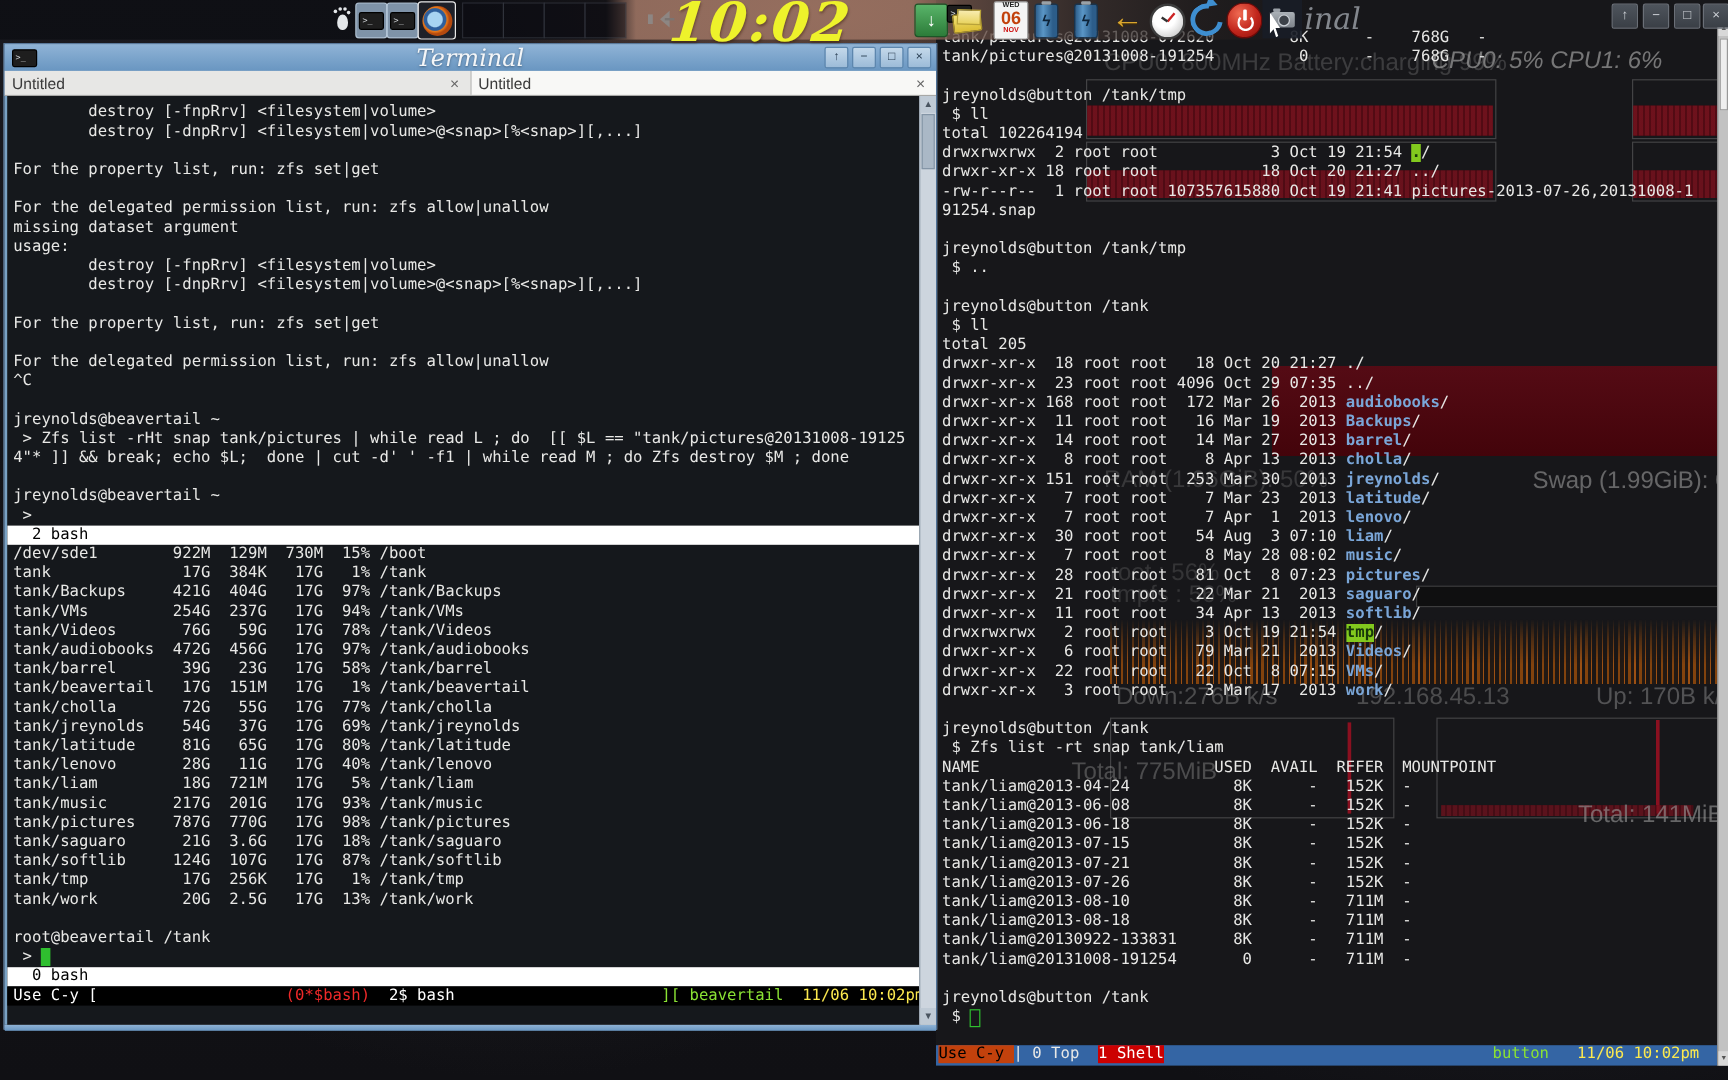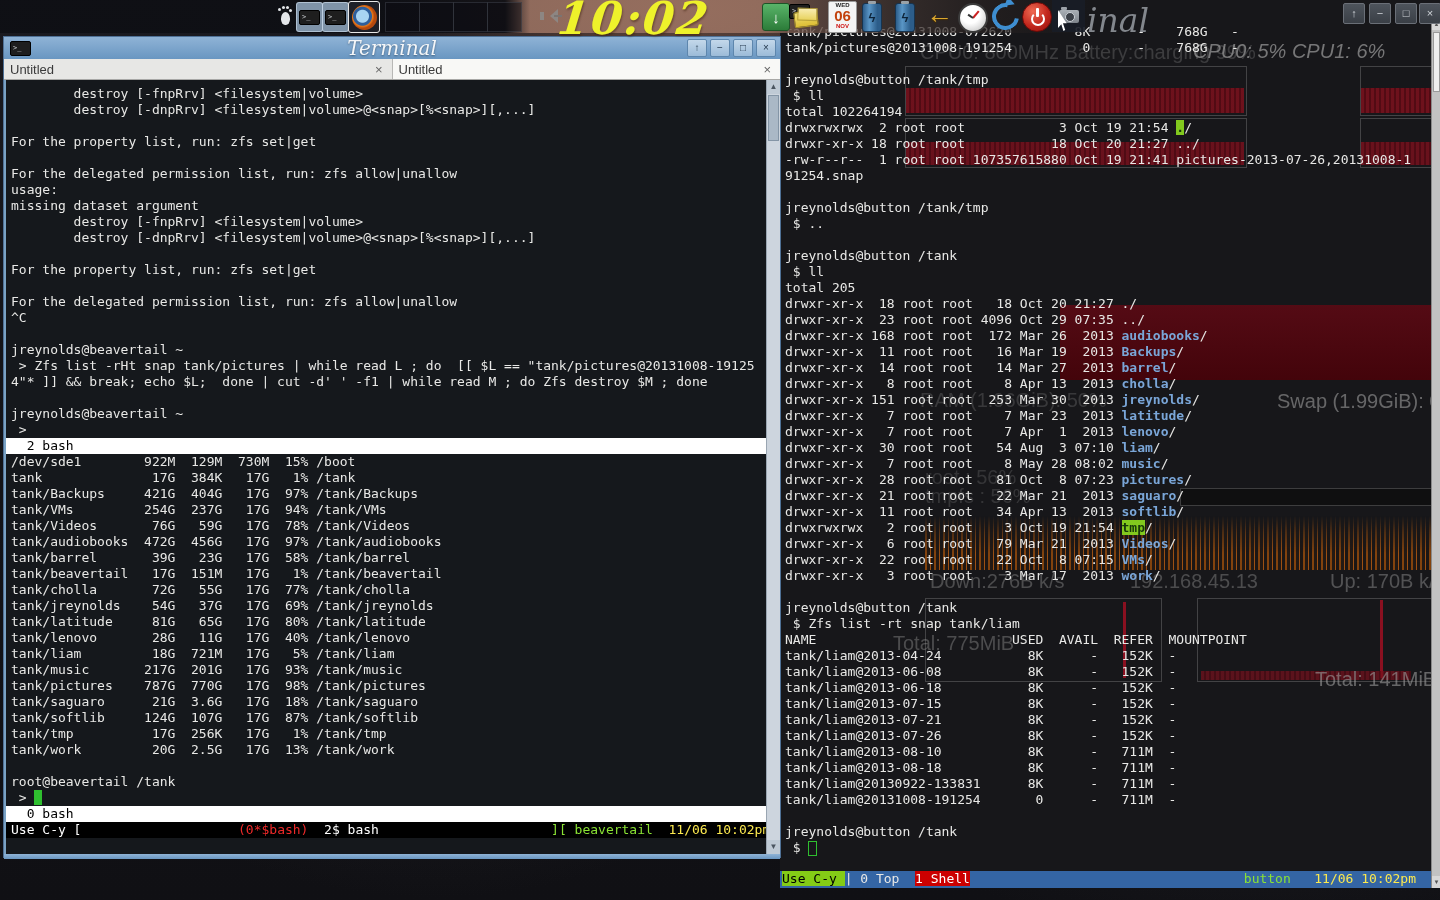--- a/index.html
+++ b/index.html
@@ -22,21 +22,21 @@
   .hlg{background:#82c91e;color:#17380a;font-weight:bold;}
   .red{color:#ef2929;}
   .grn{color:#8ae234;}
   .yel{color:#fce94f;}
   .w{color:#ffffff;}
   .cur{background:#2fbf2f;color:#2fbf2f;}
   .curh{display:inline-block;width:7px;height:13px;border:1px solid #2fbf2f;vertical-align:-2px;}
   .wbar{background:#ffffff;color:#000;}
   .wbar span{color:#000;}
   .sl{background:#000;}
-  .chipw{background:#84cc16;color:#000;}
+  .chipw{background:#c2410c;color:#000;}
   .chipr{background:#cc0000;color:#fff;}
   
   #panel{position:absolute;left:0;top:0;width:1440px;height:33px;z-index:40;
     background:linear-gradient(90deg,
       rgba(13,14,19,.85) 0,rgba(13,14,19,.85) 505px,
       rgba(154,114,98,.88) 530px,rgba(154,114,98,.88) 760px,
       rgba(107,80,70,.82) 800px,rgba(61,50,47,.75) 900px,
       rgba(36,31,31,.72) 1000px,rgba(25,26,32,0) 1090px);}
   .ptile{position:absolute;top:2px;display:flex;align-items:center;justify-content:center;border-radius:3px;}
   .launcher{width:25px;height:28px;background:rgba(155,180,205,.8);border:1px solid rgba(210,225,240,.6);}
@@ -84,21 +84,21 @@
   .pwr i{position:absolute;left:8px;top:9px;width:10px;height:10px;border:2px solid #fff;border-radius:50%;border-top-color:transparent;}
   .pwr em{position:absolute;left:13px;top:5px;width:3px;height:9px;background:#fff;border-radius:1px;}
   .shot{left:1052px;top:0;width:33px;height:32px;background:rgba(24,29,39,.9);border-radius:0;}
   .cam{position:relative;width:20px;height:13px;background:linear-gradient(#aab0b6,#7d838a);border-radius:2px;}
   .cam:before{content:"";position:absolute;left:6px;top:2px;width:8px;height:8px;border-radius:50%;background:#3c4148;border:1px solid #cdd2d8;}
   .cam:after{content:"";position:absolute;left:2px;top:-3px;width:6px;height:3px;background:#9ba1a8;border-radius:1px;}
   #mouse-cursor{position:absolute;left:1058px;top:10px;width:15px;height:21px;z-index:60;
     background:#fff;filter:drop-shadow(0 0 1px #000) drop-shadow(0 1px 1px rgba(0,0,0,.8));
     clip-path:polygon(0 0,0 86%,22% 68%,36% 100%,48% 95%,33% 63%,58% 63%);}
   #title-fragment{position:absolute;left:1087px;top:1px;font-family:"DejaVu Serif",serif;font-style:italic;
-    font-size:33px;color:#83878d;z-index:45;}
+    font-size:25px;color:#83878d;z-index:45;}
   .winbtn-d{position:absolute;top:3px;width:20px;height:19px;background:linear-gradient(#4e545c,#3a3f46);
     border:1px solid #6a6f77;border-radius:2px;color:#cfd3d8;font-size:11px;line-height:18px;text-align:center;z-index:45;}
   
   #right-window{position:absolute;left:780px;top:0;width:660px;height:888px;background:#17171a;z-index:10;}
   #rt-content{position:absolute;left:0;top:0;width:651px;height:871px;overflow:hidden;z-index:3;padding-top:24px;box-sizing:border-box;}
   #rt-status{position:absolute;left:0;bottom:0;width:651px;height:17px;background:#3465a4;z-index:5;}
   #rt-status .tl{padding-left:2px;}
   #rt-scroll{position:absolute;right:0;top:18px;width:9px;height:870px;background:#c2c2c2;z-index:6;border-left:1px solid #8a8a8a;box-sizing:border-box;}
   #rt-scroll .sarr{position:absolute;left:0;width:9px;height:12px;background:#d8d8d8;color:#555;font-size:6px;line-height:12px;text-align:center;}
   #rt-thumb{position:absolute;left:1px;top:14px;width:7px;height:60px;background:#efefef;border:1px solid #999;box-sizing:border-box;}
@@ -319,22 +319,22 @@
     </div>
   </div>
   <div id="lw-body">
     <div id="lw-content" class="mono">
         <div class="tl"><span>        destroy [-fnpRrv] &lt;filesystem|volume&gt;</span></div>
         <div class="tl"><span>        destroy [-dnpRrv] &lt;filesystem|volume&gt;@&lt;snap&gt;[%&lt;snap&gt;][,...]</span></div>
         <div class="tl"><span></span></div>
         <div class="tl"><span>For the property list, run: zfs set|get</span></div>
         <div class="tl"><span></span></div>
         <div class="tl"><span>For the delegated permission list, run: zfs allow|unallow</span></div>
+        <div class="tl"><span>missing dataset argument</span></div>
         <div class="tl"><span>usage:</span></div>
-        <div class="tl"><span>missing dataset argument</span></div>
         <div class="tl"><span>        destroy [-fnpRrv] &lt;filesystem|volume&gt;</span></div>
         <div class="tl"><span>        destroy [-dnpRrv] &lt;filesystem|volume&gt;@&lt;snap&gt;[%&lt;snap&gt;][,...]</span></div>
         <div class="tl"><span></span></div>
         <div class="tl"><span>For the property list, run: zfs set|get</span></div>
         <div class="tl"><span></span></div>
         <div class="tl"><span>For the delegated permission list, run: zfs allow|unallow</span></div>
         <div class="tl"><span>^C</span></div>
         <div class="tl"><span></span></div>
         <div class="tl"><span>jreynolds@beavertail ~</span></div>
         <div class="tl"><span> &gt; Zfs list -rHt snap tank/pictures | while read L ; do  [[ $L == "tank/pictures@20131008-19125</span></div>

